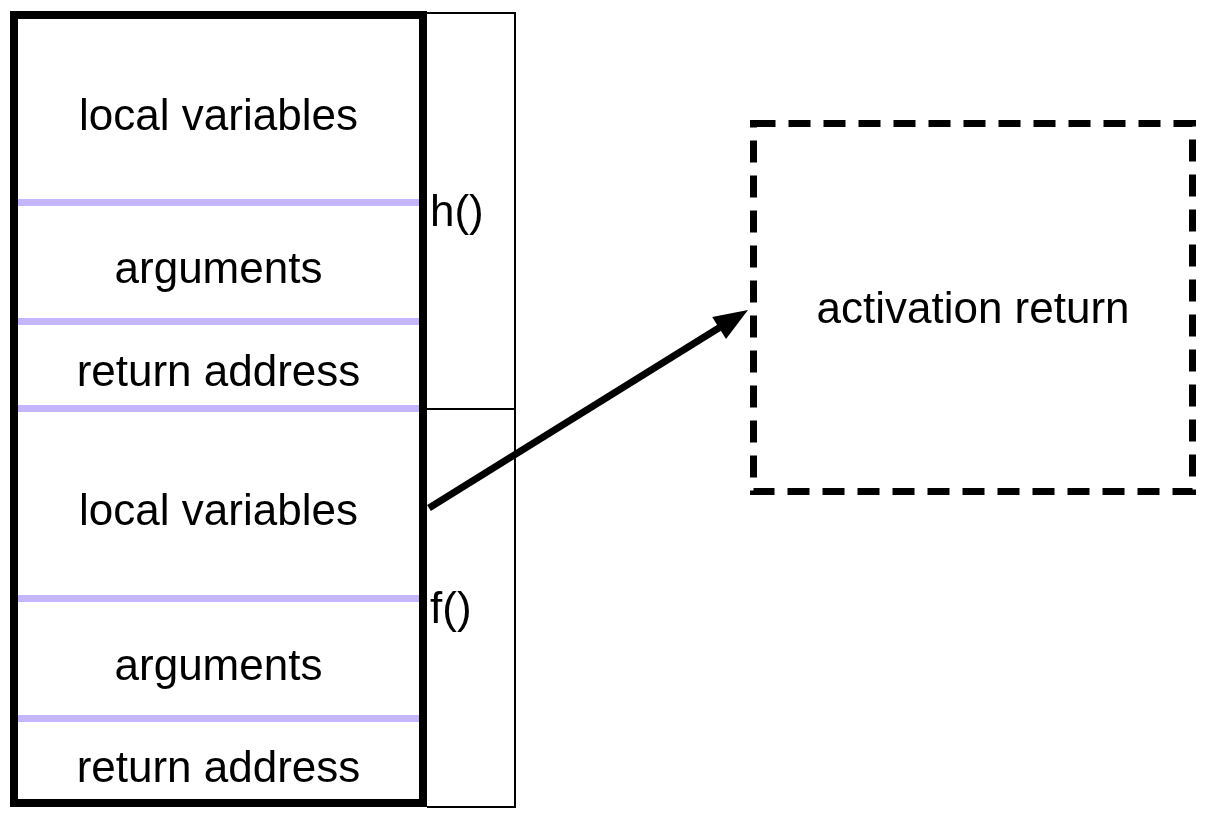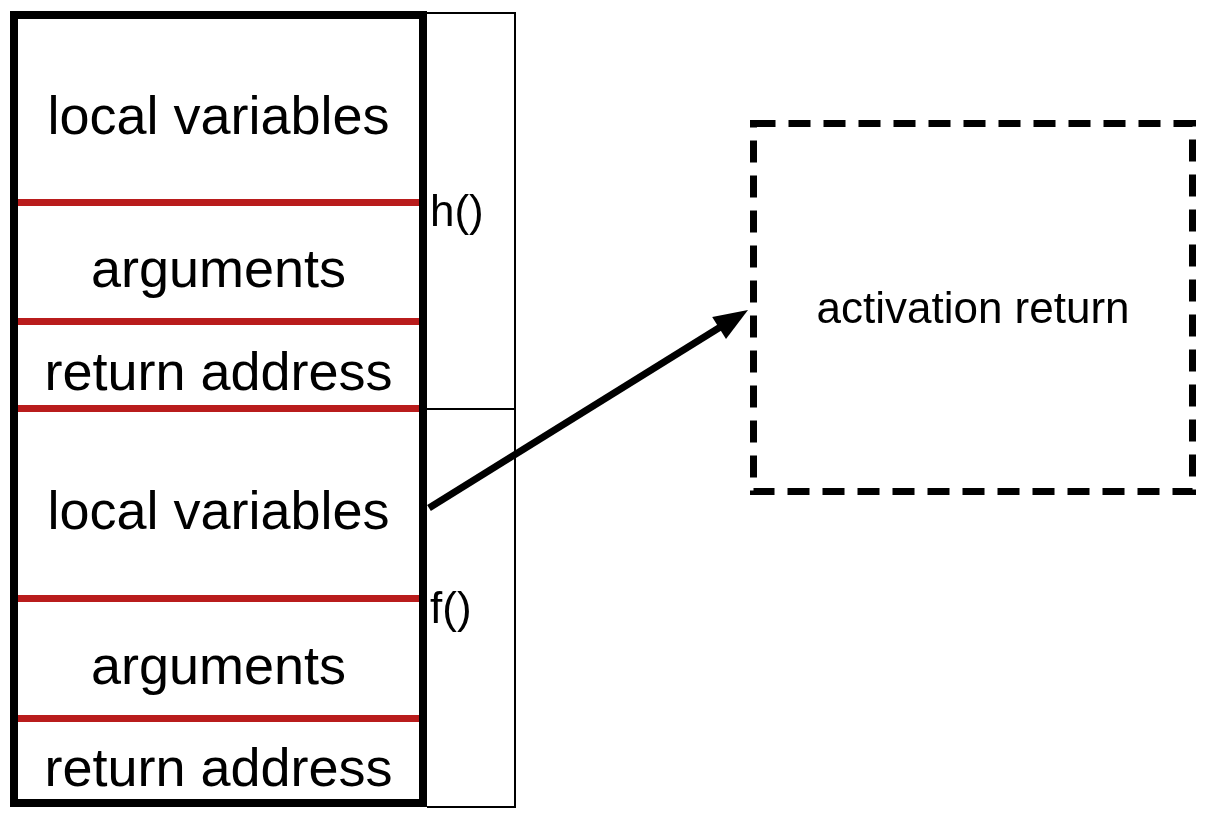--- a/index.html
+++ b/index.html
@@ -27,26 +27,26 @@
     border: 8px solid #000;
     display: flex;
     flex-direction: column;
     background: #fff;
   }
   .cell {
     box-sizing: border-box;
     display: flex;
     align-items: center;
     justify-content: center;
-    font-size: 54px;
+    font-size: 44px;
     line-height: 1;
     padding-top: 12px;
     text-align: center;
   }
-  .cell + .cell { border-top: 7px solid #b91c1c; }
+  .cell + .cell { border-top: 7px solid #c4b5fd; }
   .c1 { height: 180px; }
   .c2 { height: 119px; }
   .c3 { height: 87px; }
   .c4 { height: 190px; }
   .c5 { height: 120px; }
   .c6 { flex: 1; }
   
   .labels-col {
     position: absolute;
     left: 427px;

